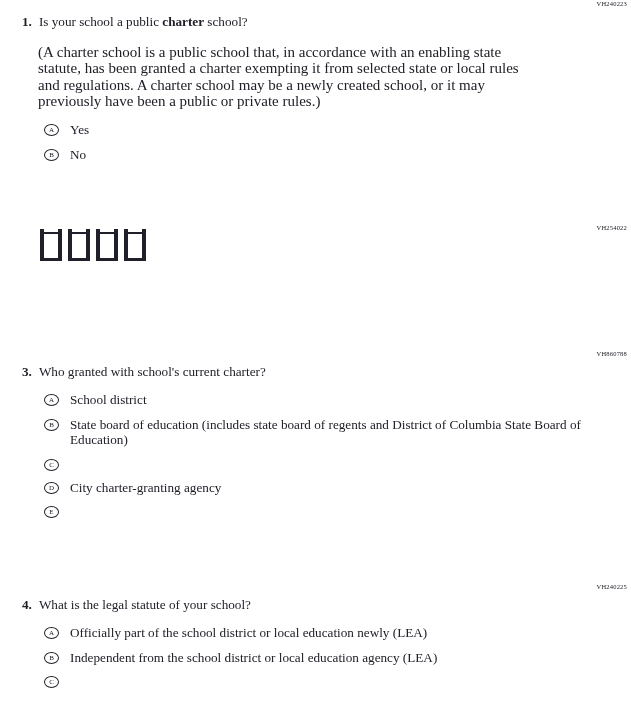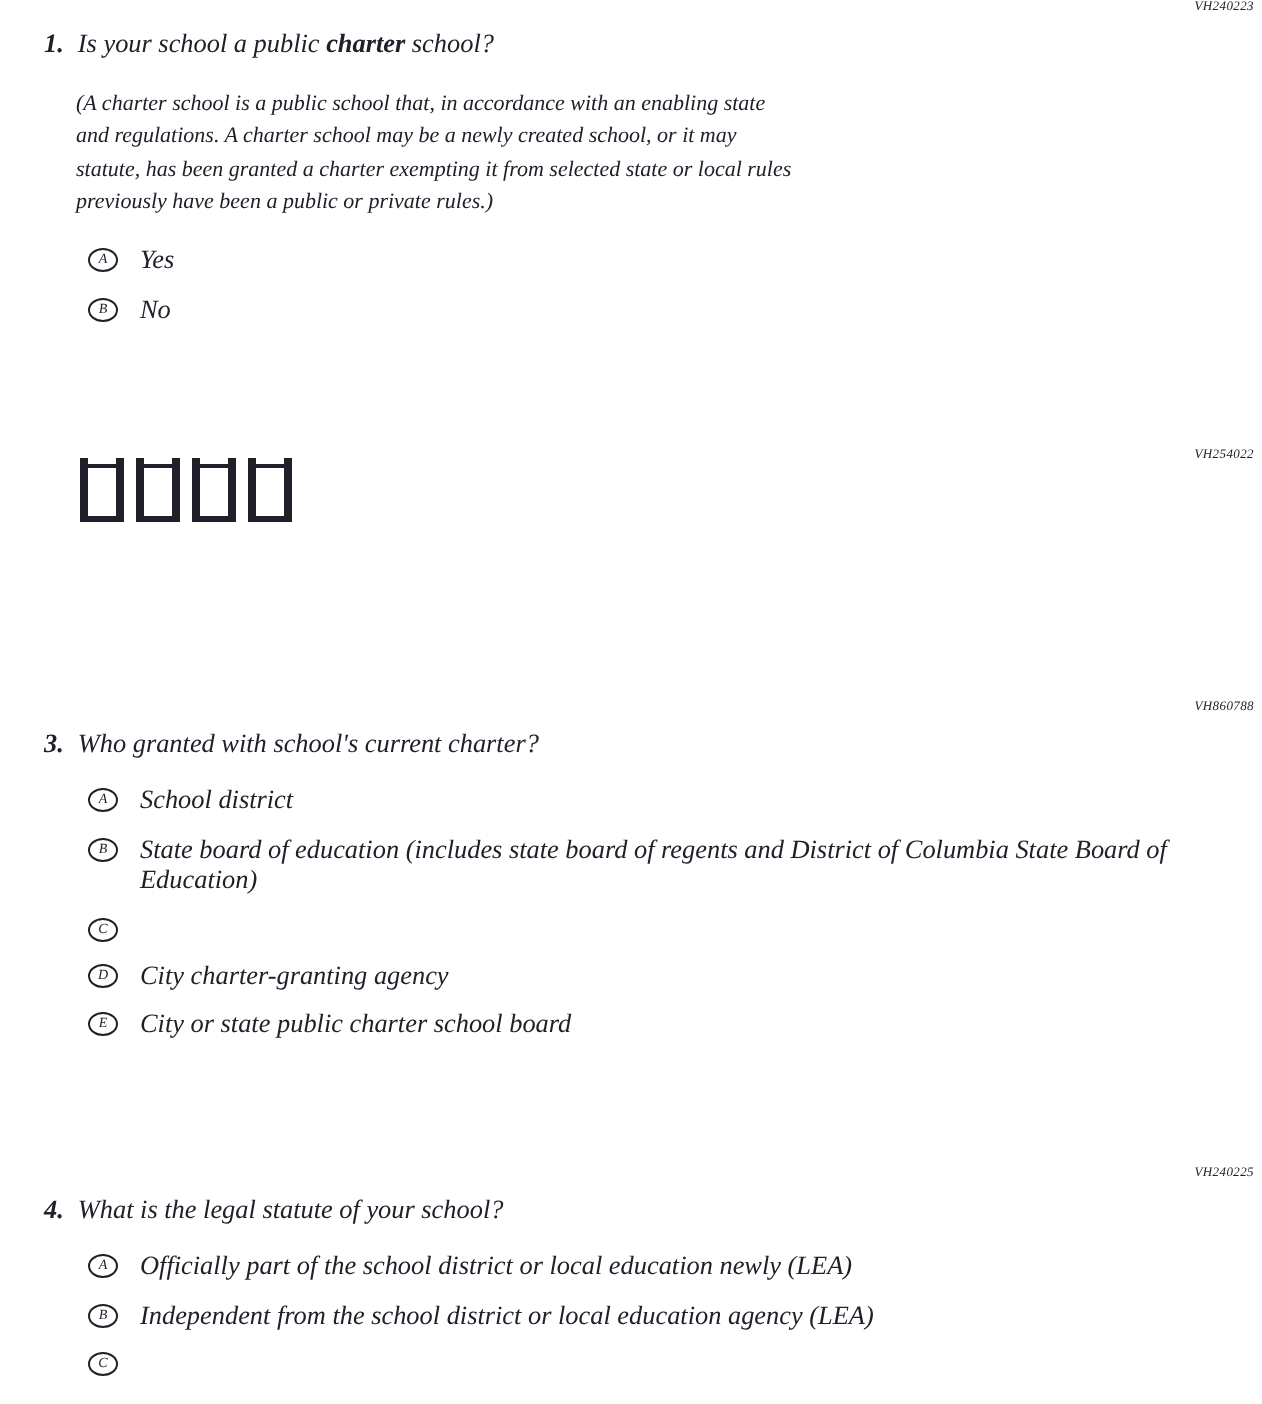--- a/index.html
+++ b/index.html
@@ -5,34 +5,34 @@
   html, body { margin: 0; padding: 0; }
   body {
     width: 631px; height: 702px;
     background: #ffffff;
     font-family: "Liberation Serif", "DejaVu Serif", serif;
     color: #20202a;
     position: relative;
     overflow: hidden;
   }
   .page { position: absolute; inset: 0; }
-  .q { position: absolute; left: 0; width: 631px; font-style: italic; }
+  .q { position: absolute; left: 0; width: 631px; }
   .code {
     position: absolute; right: 4px; top: 0;
     font-size: 6.5px; letter-spacing: 0.2px; color: #20202a;
     font-family: "Liberation Serif", serif;
   }
   .qline {
     margin: 14px 0 0 22px;
     font-size: 13.2px; line-height: 16px;
   }
   .qnum { font-weight: bold; margin-right: 7px; }
   .note {
     margin: 14px 0 0 38px;
-    font-size: 11px; line-height: 16.4px;
+    font-size: 15px; line-height: 16.4px;
   }
   .opts { margin-left: 44px; }
   .opt {
     display: flex; align-items: flex-start;
     margin-top: 9px;
     font-size: 13.2px; line-height: 15.5px;
   }
   .opt .optlabel { max-width: 552px; }
   .bubble {
     flex: 0 0 auto;
@@ -70,22 +70,22 @@
 
 <div class="page">
 
   <section class="q" style="top:0;">
     <div class="code">VH240223</div>
     <div class="qline">
       <span class="qnum">1.</span><span><span>Is your school a public </span><b>charter</b><span> school?</span></span>
     </div>
     <div class="note">
       <div>(A charter school is a public school that, in accordance with an enabling state</div>
+      <div>statute, has been granted a charter exempting it from selected state or local rules</div>
       <div>and regulations. A charter school may be a newly created school, or it may</div>
-      <div>statute, has been granted a charter exempting it from selected state or local rules</div>
       <div>previously have been a public or private rules.)</div>
     </div>
     <div class="opts" style="margin-top:12px;">
       <div class="opt">
         <span class="bubble">
             <span>A</span>
           </span>
         <span class="optlabel">Yes</span>
       </div>
       <div class="opt" style="margin-top:10px;">
@@ -133,21 +133,20 @@
       <div class="opt">
         <span class="bubble">
             <span>D</span>
           </span>
         <span class="optlabel">City charter-granting agency</span>
       </div>
       <div class="opt">
         <span class="bubble">
             <span>E</span>
           </span>
-        <span class="optlabel">City or state public charter school board</span>
       </div>
     </div>
   </section>
 
   <section class="q" style="top:583px;">
     <div class="code">VH240225</div>
     <div class="qline">
       <span class="qnum">4.</span><span>What is the legal statute of your school?</span>
     </div>
     <div class="opts" style="margin-top:12px;">

